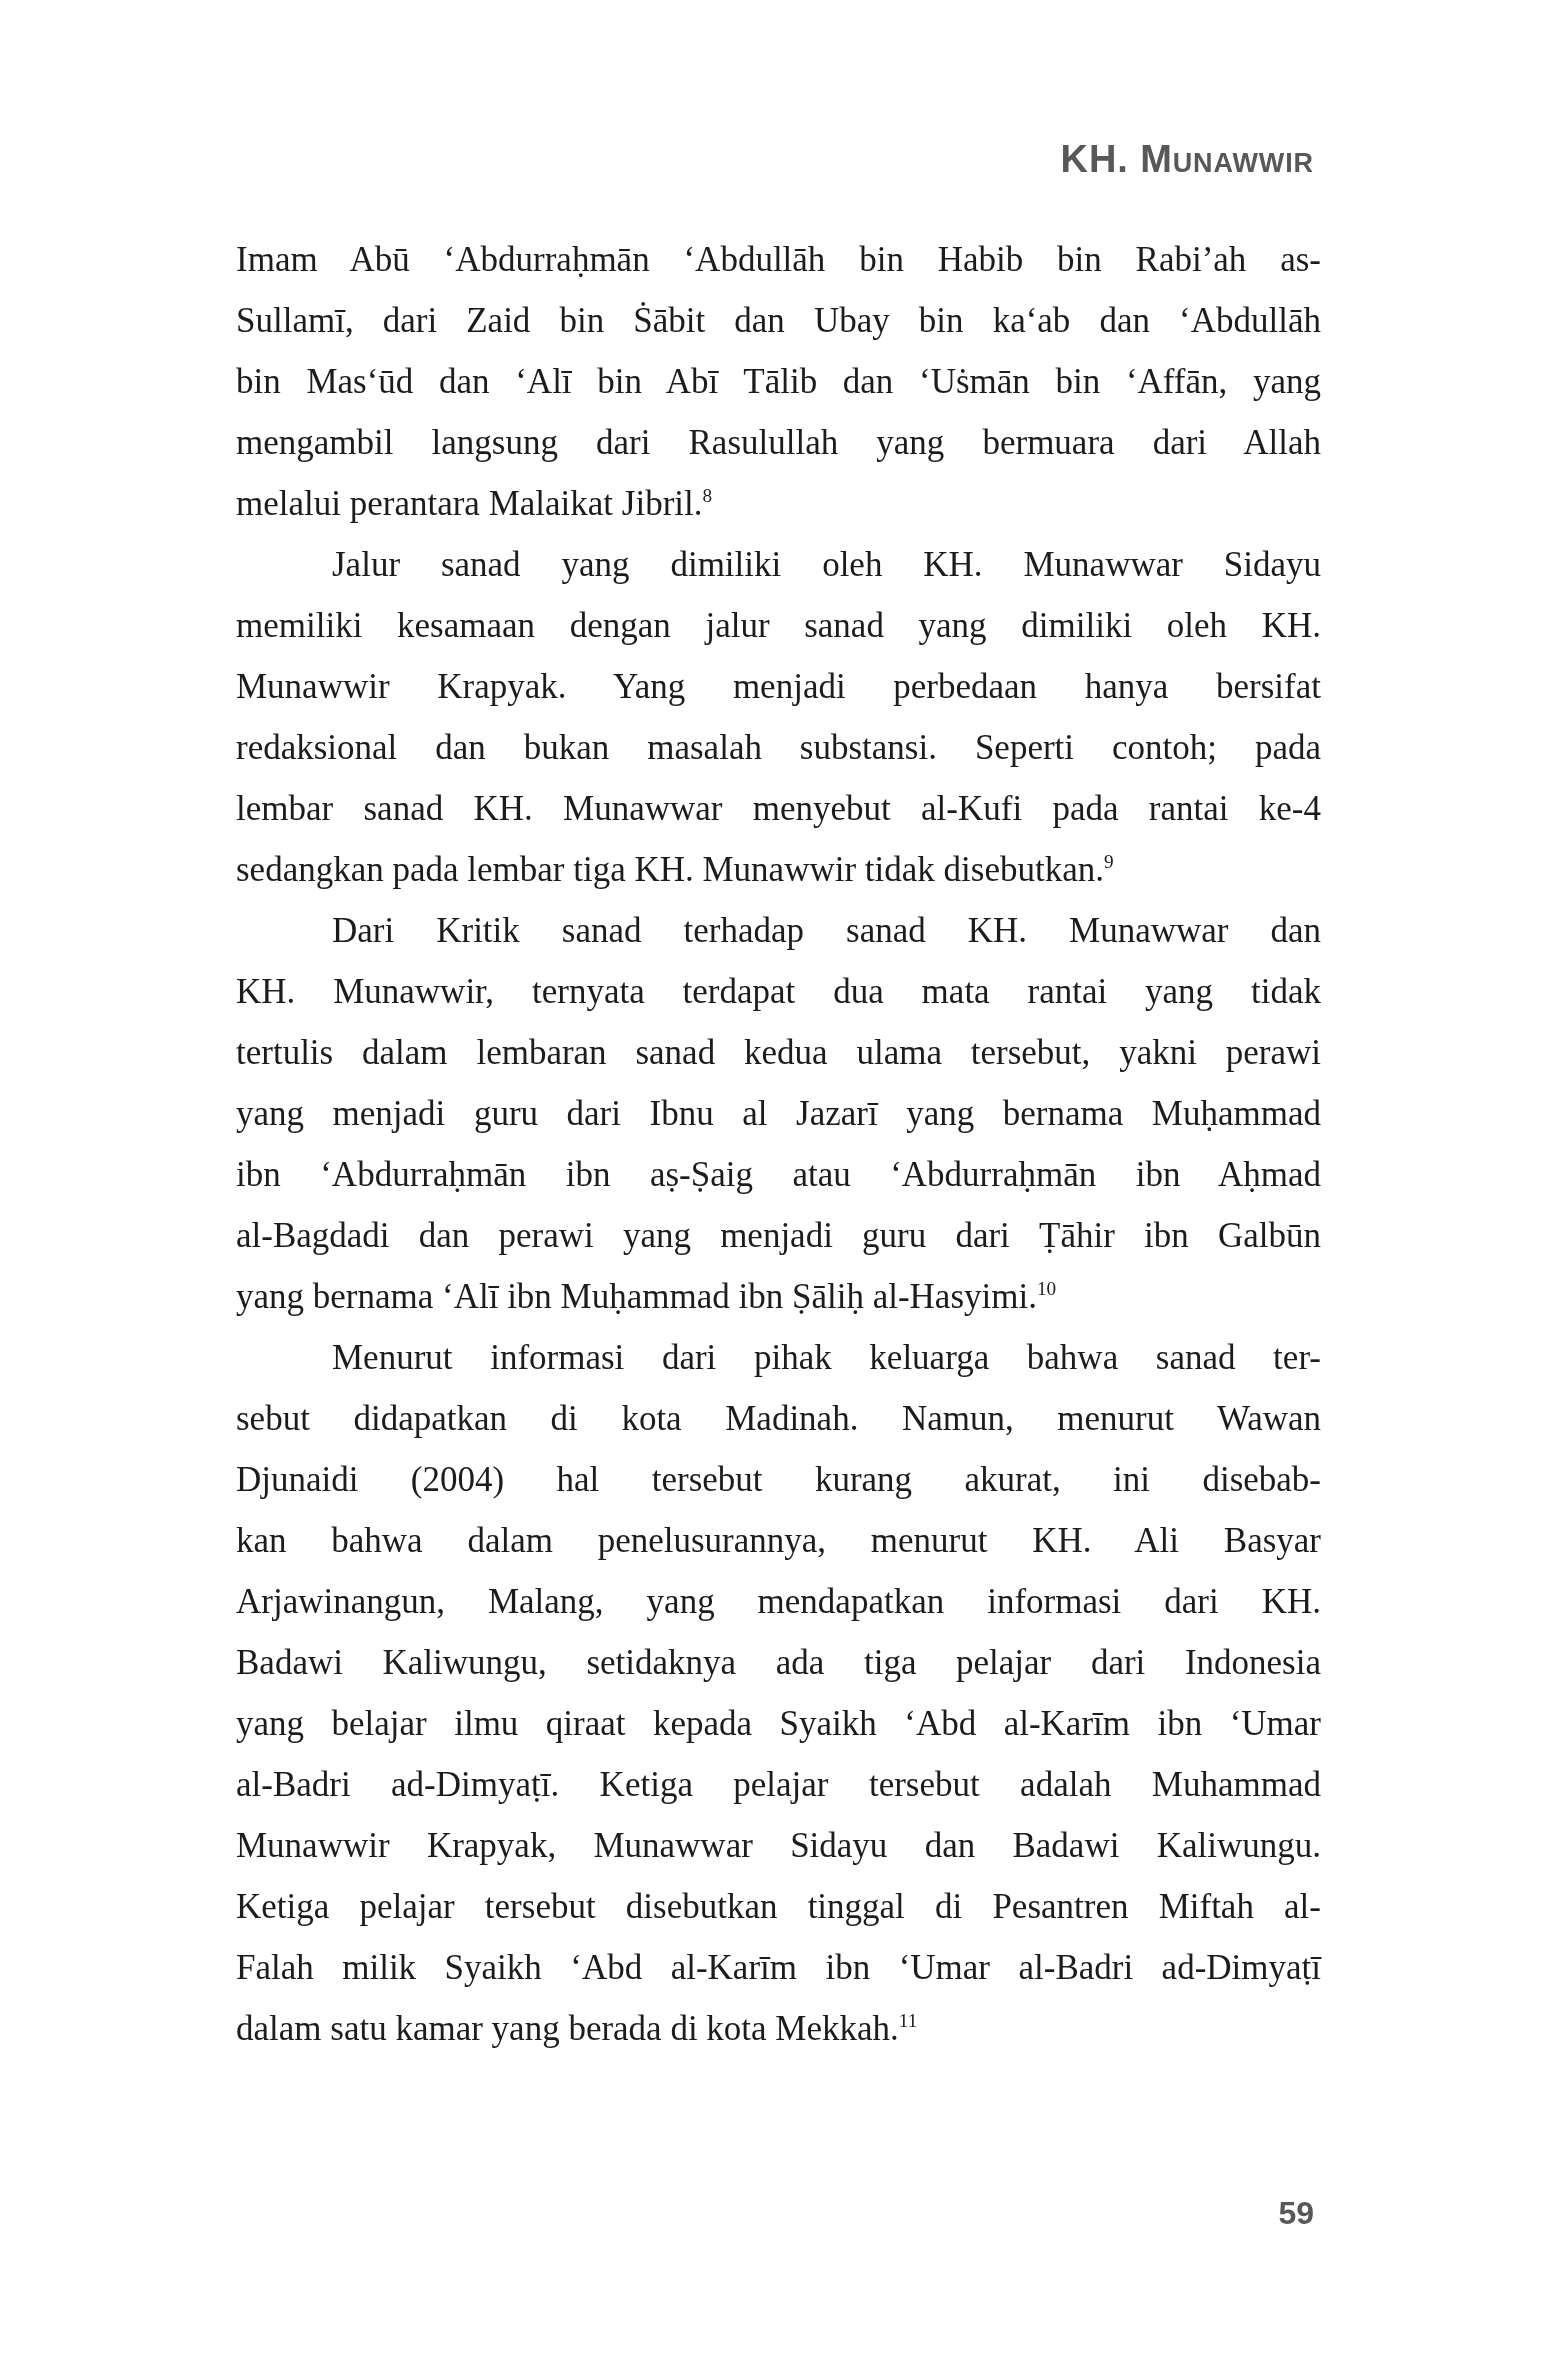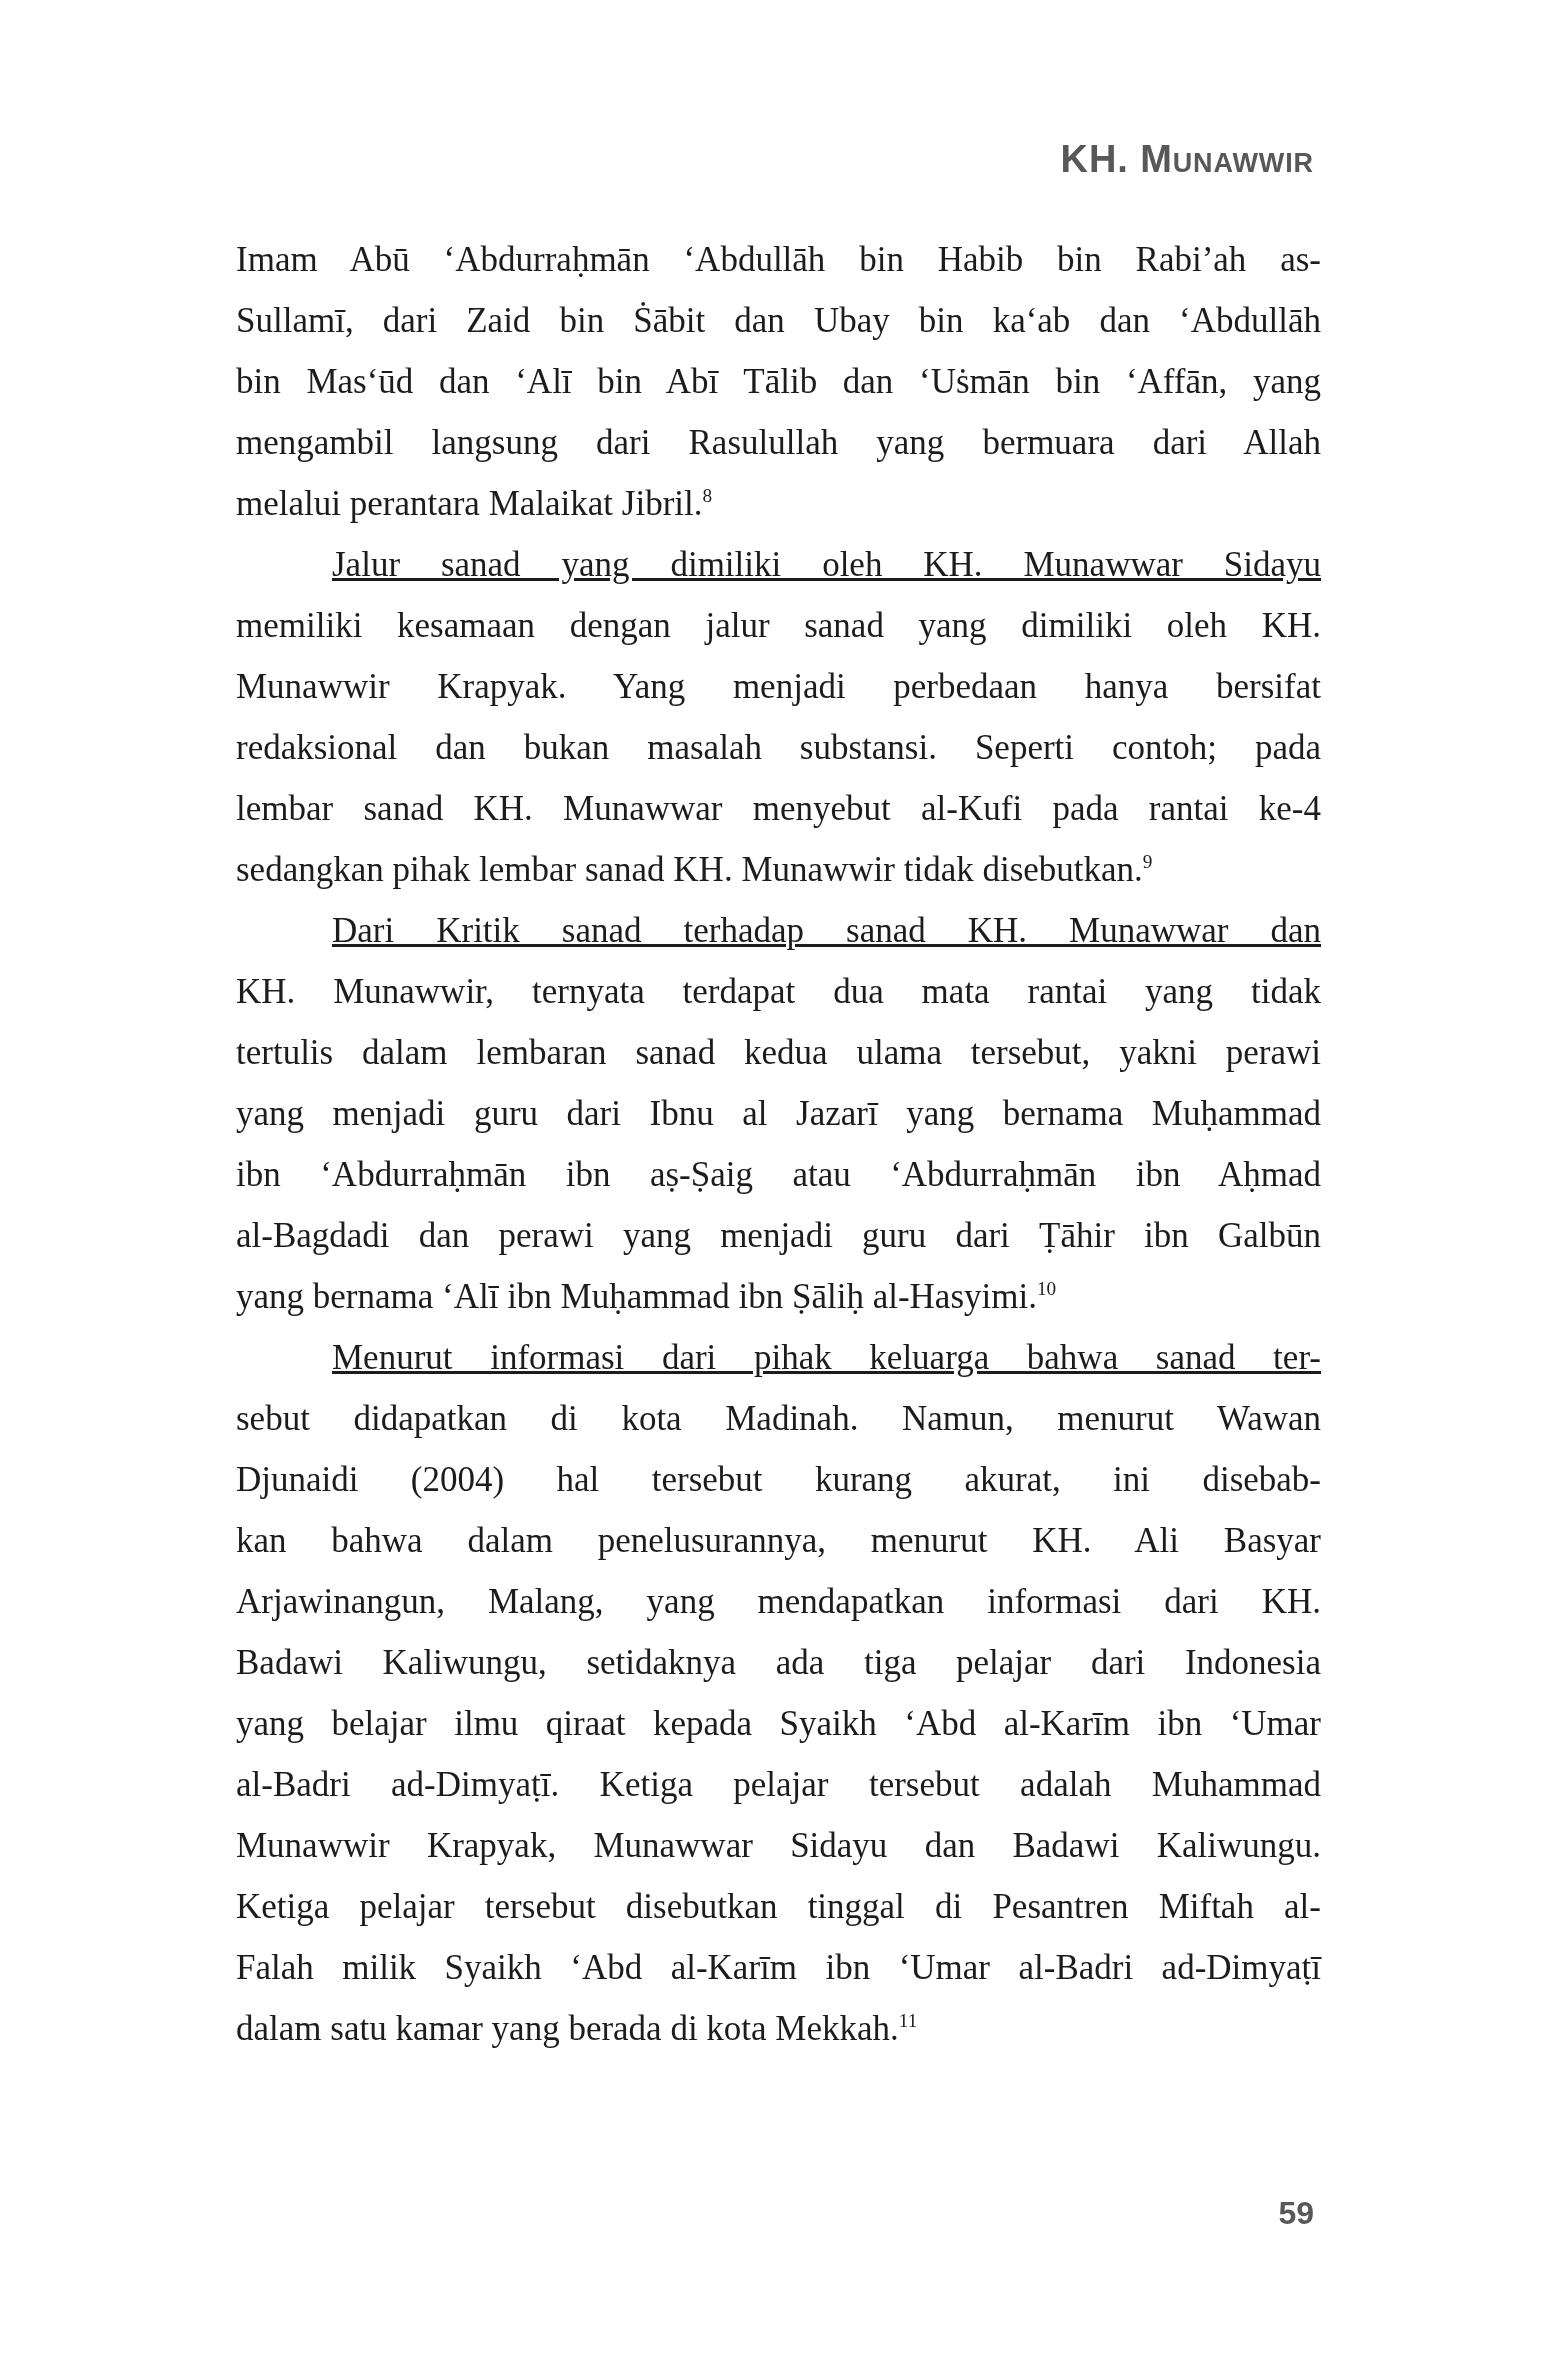--- a/index.html
+++ b/index.html
@@ -43,21 +43,20 @@
   .line.just {
     text-align: justify;
     text-align-last: justify;
     text-justify: inter-word;
   }
   .line.last {
     text-align: left;
   }
   .line.indent {
     text-indent: 96px;
-    text-decoration: underline;
   }
   .line sup {
     font-size: 0.55em;
     line-height: 0;
     vertical-align: super;
     letter-spacing: 0;
   }
   .page-number {
     position: absolute;
     top: 2195px;
@@ -78,21 +77,21 @@
       <div class="line just"><span>Imam Abū ‘Abdurraḥmān ‘Abdullāh bin Habib bin Rabi’ah as-</span></div>
       <div class="line just"><span>Sullamī, dari Zaid bin Ṡābit dan Ubay bin ka‘ab dan ‘Abdullāh</span></div>
       <div class="line just"><span>bin Mas‘ūd dan ‘Alī bin Abī Tālib dan ‘Uṡmān bin ‘Affān, yang</span></div>
       <div class="line just"><span>mengambil langsung dari Rasulullah yang bermuara dari Allah</span></div>
       <div class="line last"><span>melalui perantara Malaikat Jibril.</span><sup>8</sup></div>
       <div class="line just indent"><span>Jalur sanad yang dimiliki oleh KH. Munawwar Sidayu</span></div>
       <div class="line just"><span>memiliki kesamaan dengan jalur sanad yang dimiliki oleh KH.</span></div>
       <div class="line just"><span>Munawwir Krapyak. Yang menjadi perbedaan hanya bersifat</span></div>
       <div class="line just"><span>redaksional dan bukan masalah substansi. Seperti contoh; pada</span></div>
       <div class="line just"><span>lembar sanad KH. Munawwar menyebut al-Kufi pada rantai ke-4</span></div>
-      <div class="line last"><span>sedangkan pihak lembar sanad KH. Munawwir tidak disebutkan.</span><sup>9</sup></div>
+      <div class="line last"><span>sedangkan pada lembar tiga KH. Munawwir tidak disebutkan.</span><sup>9</sup></div>
       <div class="line just indent"><span>Dari Kritik sanad terhadap sanad KH. Munawwar dan</span></div>
       <div class="line just"><span>KH. Munawwir, ternyata terdapat dua mata rantai yang tidak</span></div>
       <div class="line just"><span>tertulis dalam lembaran sanad kedua ulama tersebut, yakni perawi</span></div>
       <div class="line just"><span>yang menjadi guru dari Ibnu al Jazarī yang bernama Muḥammad</span></div>
       <div class="line just"><span>ibn ‘Abdurraḥmān ibn aṣ-Ṣaig atau ‘Abdurraḥmān ibn Aḥmad</span></div>
       <div class="line just"><span>al-Bagdadi dan perawi yang menjadi guru dari Ṭāhir ibn Galbūn</span></div>
       <div class="line last"><span>yang bernama ‘Alī ibn Muḥammad ibn Ṣāliḥ al-Hasyimi.</span><sup>10</sup></div>
       <div class="line just indent"><span>Menurut informasi dari pihak keluarga bahwa sanad ter-</span></div>
       <div class="line just"><span>sebut didapatkan di kota Madinah. Namun, menurut Wawan</span></div>
       <div class="line just"><span>Djunaidi (2004) hal tersebut kurang akurat, ini disebab-</span></div>

